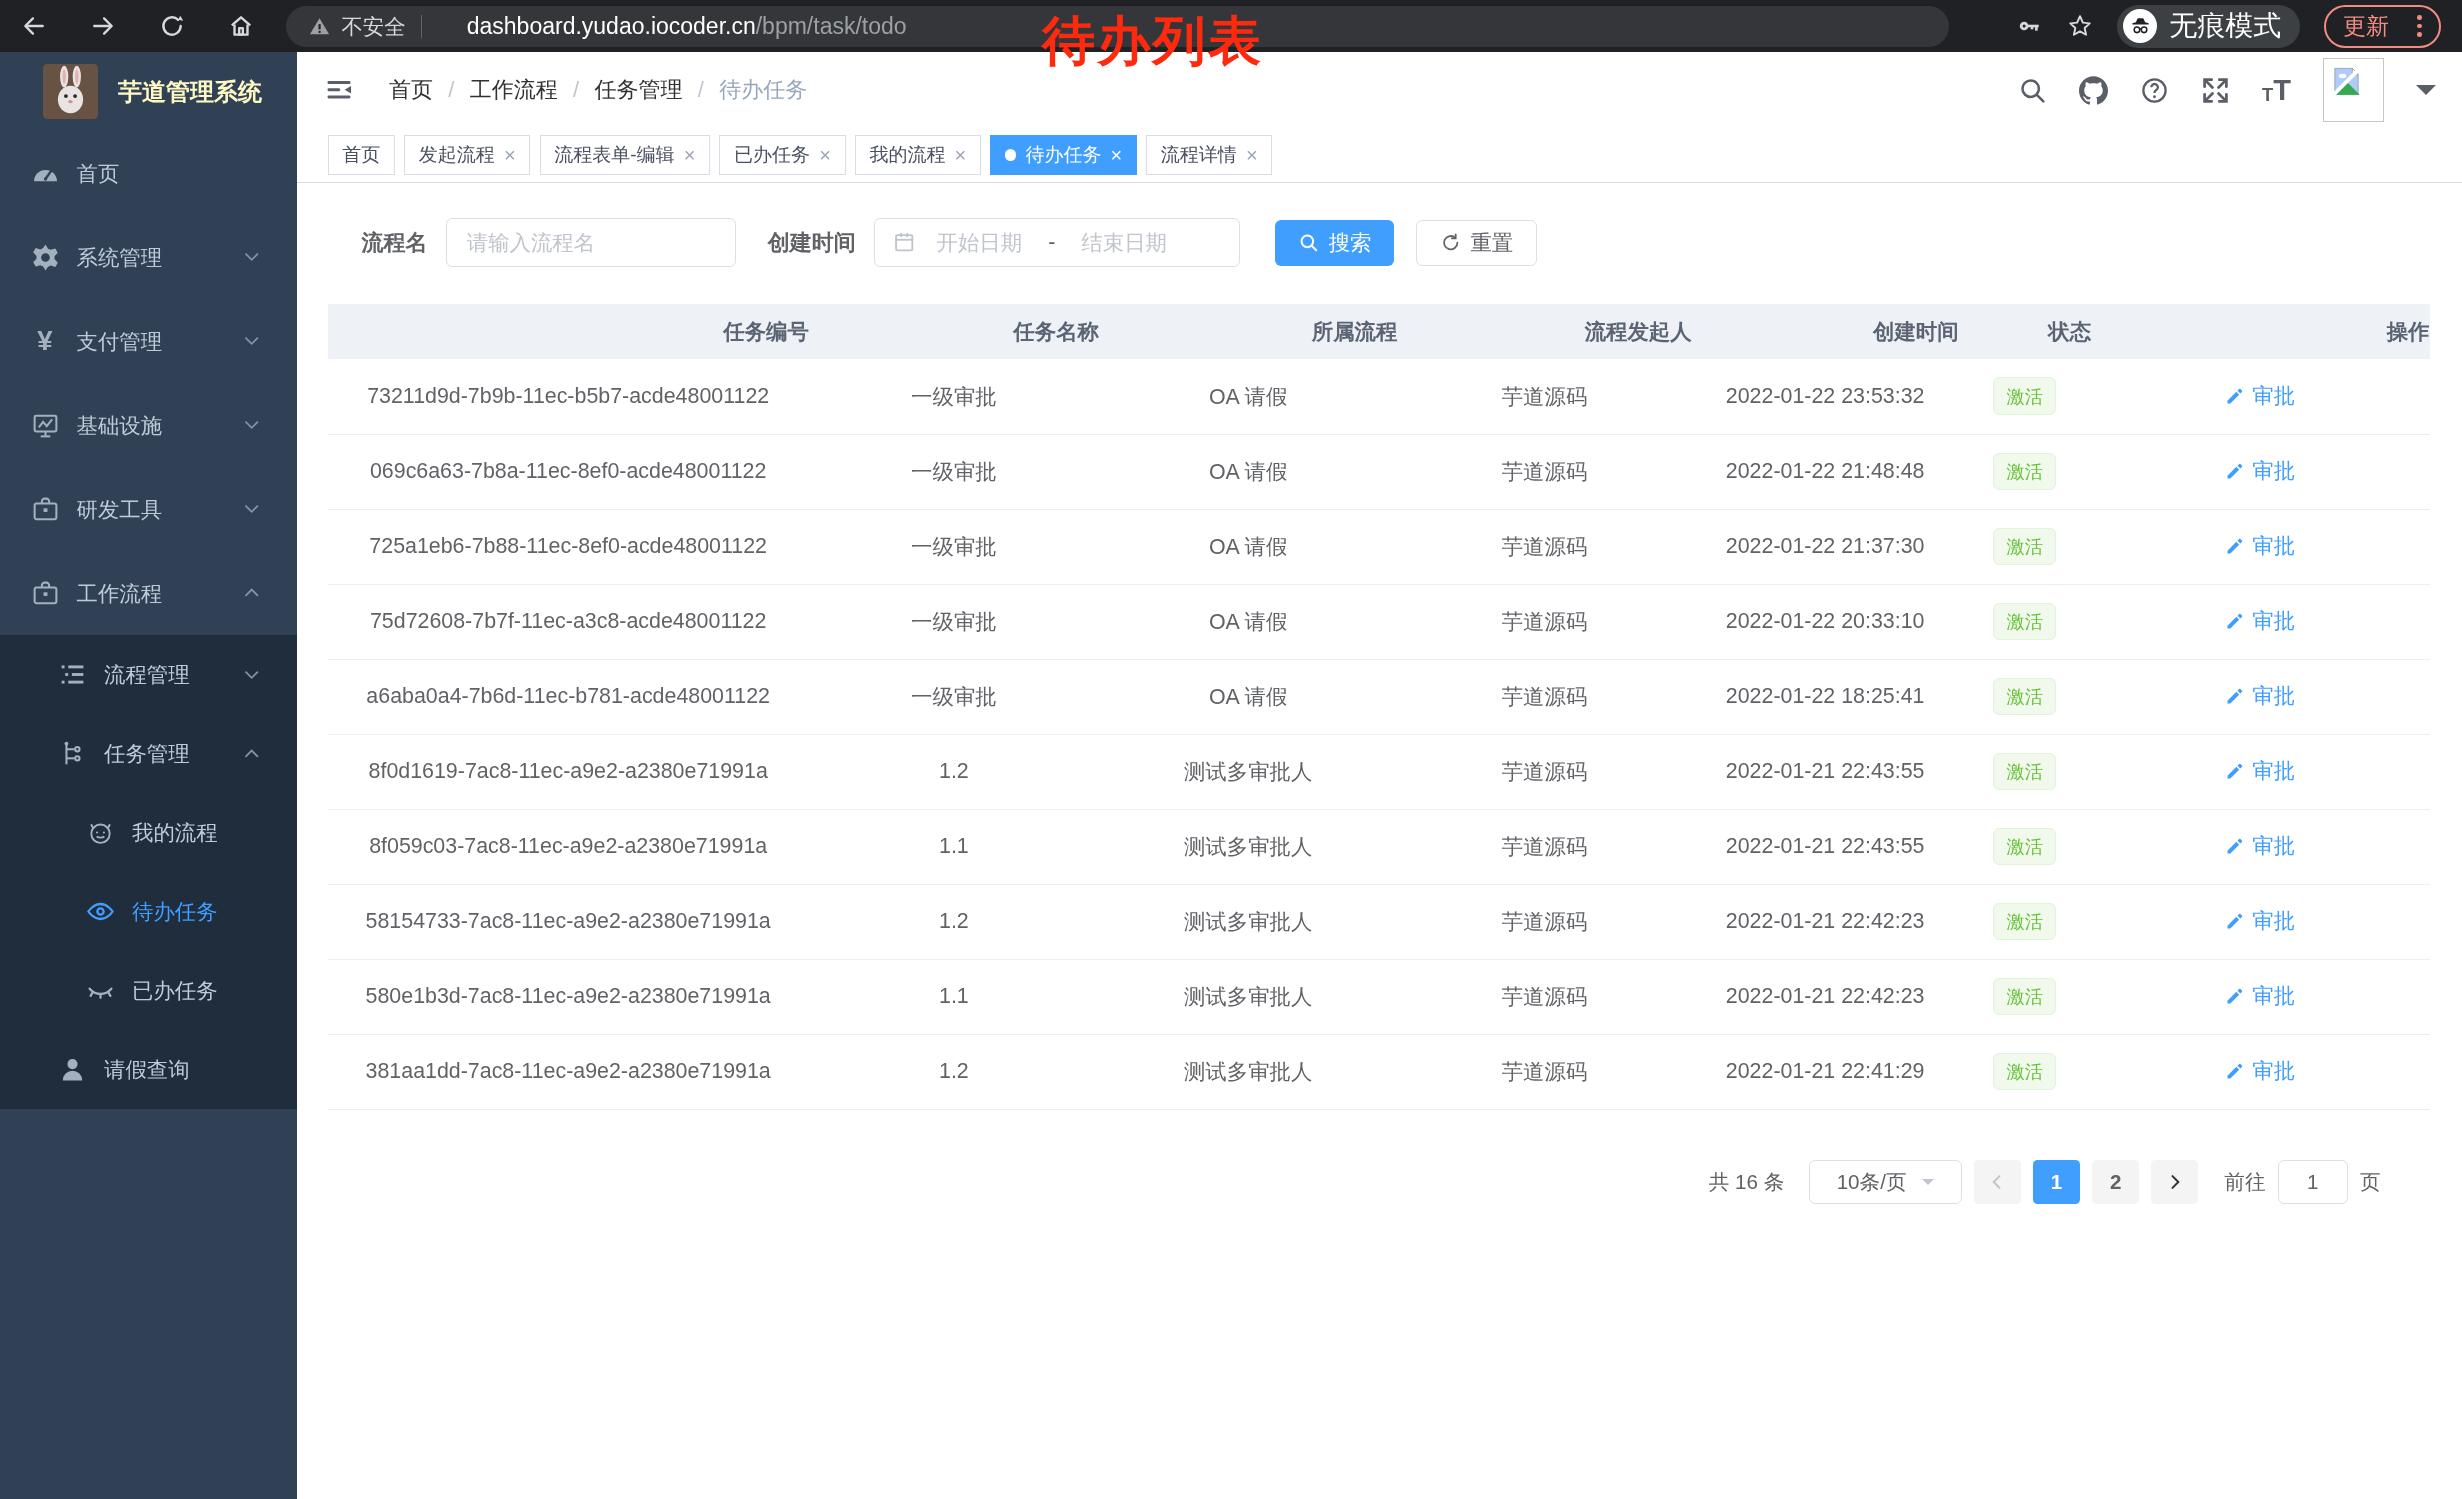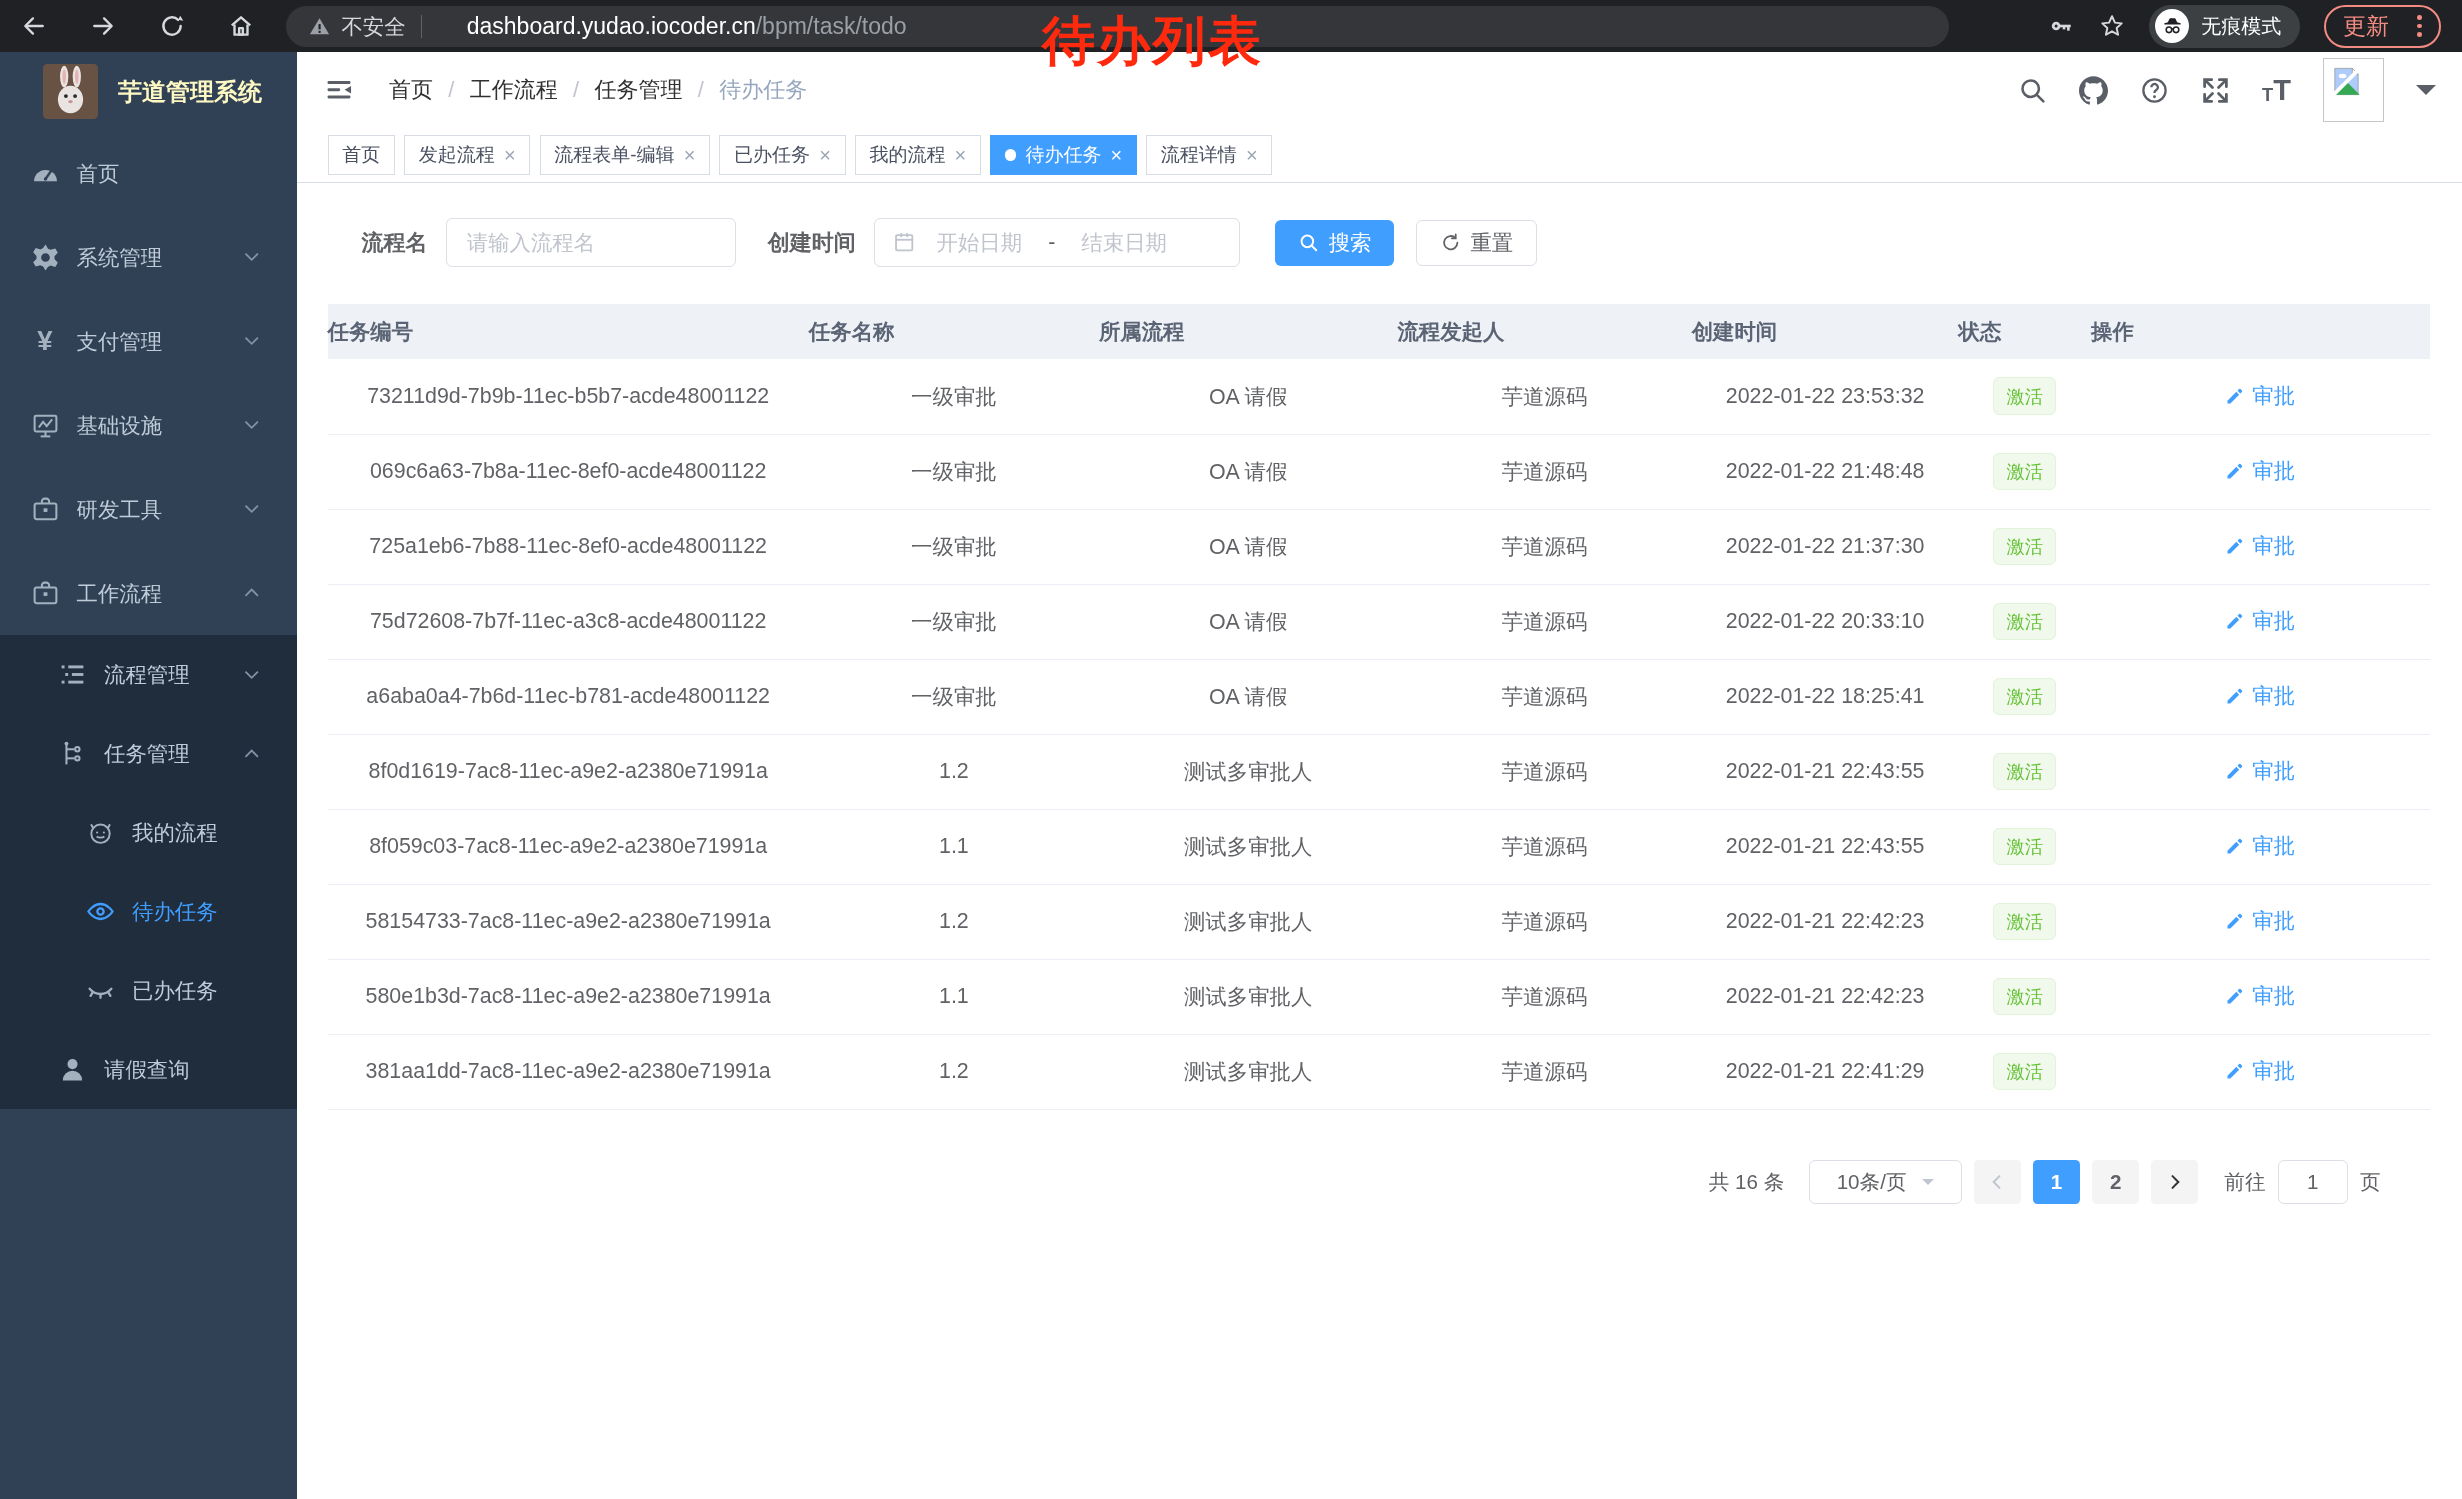--- a/index.html
+++ b/index.html
@@ -19,21 +19,21 @@
   .b-icon { width:26px; height:26px; color:#d5d8dc; cursor:pointer; }
   .url-pill { margin-left:32px; width:1663px; height:41px; background:#35363a; border-radius:20.6px;
     display:flex; align-items:center; padding:0 21.4px; }
   .warn-ic { width:23px; height:23px; color:#9aa0a6; }
   .sec-label { color:#d5d8dc; font-size:21.4px; margin-left:10.7px; }
   .url-div { width:1.5px; height:23px; background:#5f6368; margin:0 15.3px; }
   .url-host { color:#ffffff; font-size:23px;margin-left:29px; }
   .url-path { color:#9aa0a6; font-size:23px; }
   .b-right { margin-left:auto; display:flex; align-items:center; gap:24.4px; }
   .incog { height:43px; background:#3c4043; border-radius:21.4px; display:flex; align-items:center;
-    gap:12.2px; padding:0 18.3px 0 6.1px; color:#fff; font-size:20px; }
+    gap:12.2px; padding:0 18.3px 0 6.1px; color:#fff; font-size:28px; }
   .incog-circle { width:34px; height:34px; border-radius:50%; background:#fff;
     display:flex; align-items:center; justify-content:center; }
   .incog-circle svg { width:23px; height:23px; }
   .update-pill { height:43px; border:2.3px solid #f28b82; border-radius:21.4px; display:flex;
     align-items:center; gap:28px; padding:0 17px; color:#f28b82; font-size:23px; cursor:pointer; }
   .menu-dots { display:flex; flex-direction:column; gap:3.8px; }
   .menu-dots i { width:4.6px; height:4.6px; border-radius:50%; background:#f28b82; }
 
   
   .app { display:flex; height:1448px; }
@@ -96,21 +96,21 @@
   .cal-ic { width:24.4px; height:24.4px; color:#c0c4cc; }
   .f-date .sep { color:#606266; margin:0 6.1px; }
   .btn { height:46px; border-radius:6.1px; display:inline-flex; align-items:center; gap:9.2px;
     padding:0 23px; font-size:21.4px; cursor:pointer; border:none; }
   .btn .icon { width:21.4px; height:21.4px; }
   .btn-primary { background:#409eff; color:#fff; margin-left:35px; }
   .btn-plain { background:#fff; border:1.5px solid #dcdfe6; color:#606266; margin-left:21.4px; }
 
   table { width:2102px; border-collapse:collapse; table-layout:fixed; }
   thead th { background:#eef1f6; height:55px; font-size:21.4px; font-weight:bold;
-    color:#5a6474; text-align:left; }
+    color:#5a6474; text-align:right; }
   tbody td { height:75px; border-bottom:1.5px solid #ebeef5; font-size:21.4px; color:#606266;
     text-align:center; background:#fff; }
   .tag-active { display:inline-block; background:#f0f9eb; border:1.5px solid #e1f3d8;
     color:#67c23a; border-radius:6.1px; padding:5.3px 12.2px; font-size:18.3px; }
   .approve { color:#409eff; display:inline-flex; align-items:center; gap:6.9px;
     font-size:21.4px; cursor:pointer; }
   .approve .icon { width:20px; height:20px; }
 
   
   .pagination { width:2102px; display:flex; justify-content:flex-end; align-items:center;

